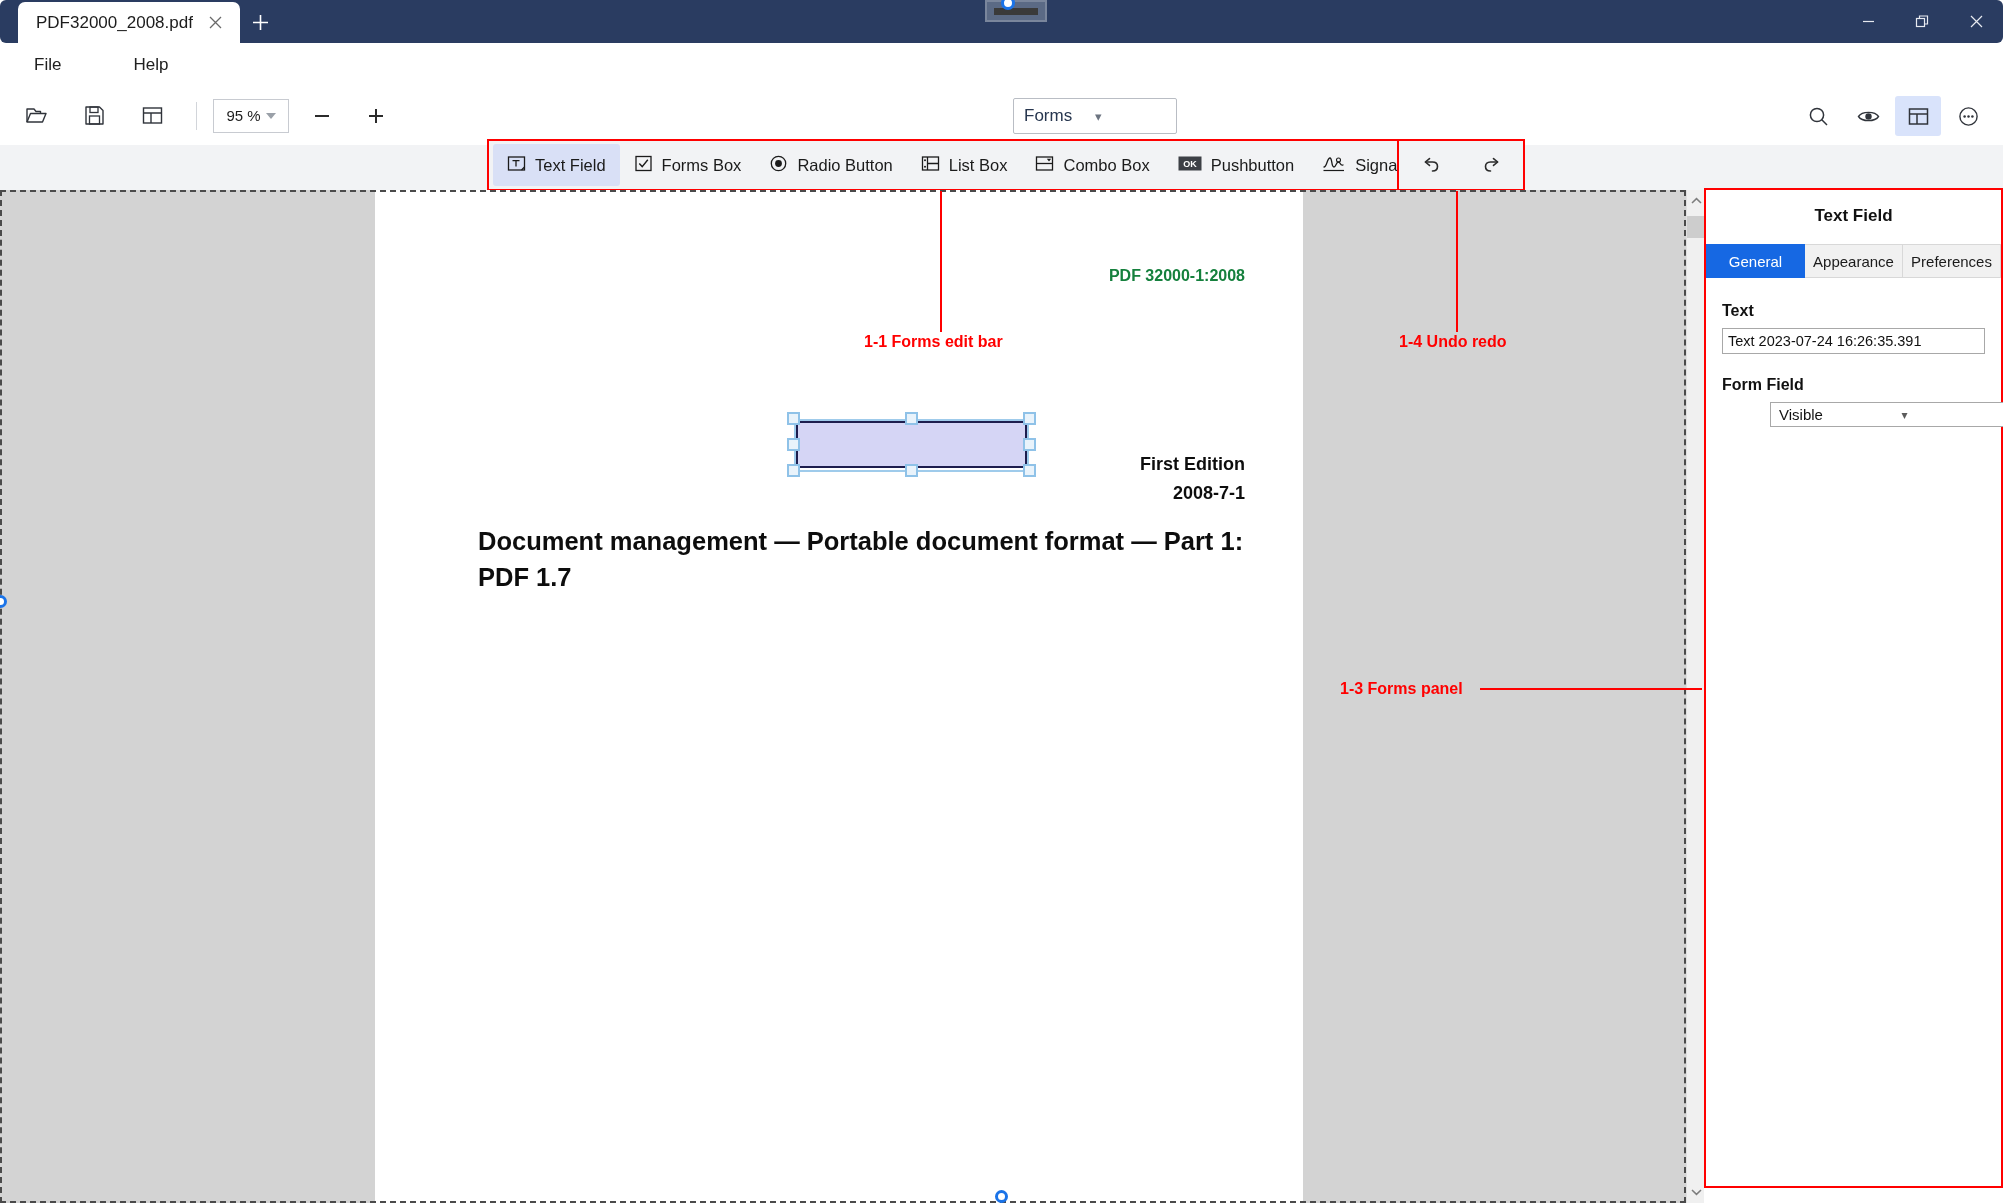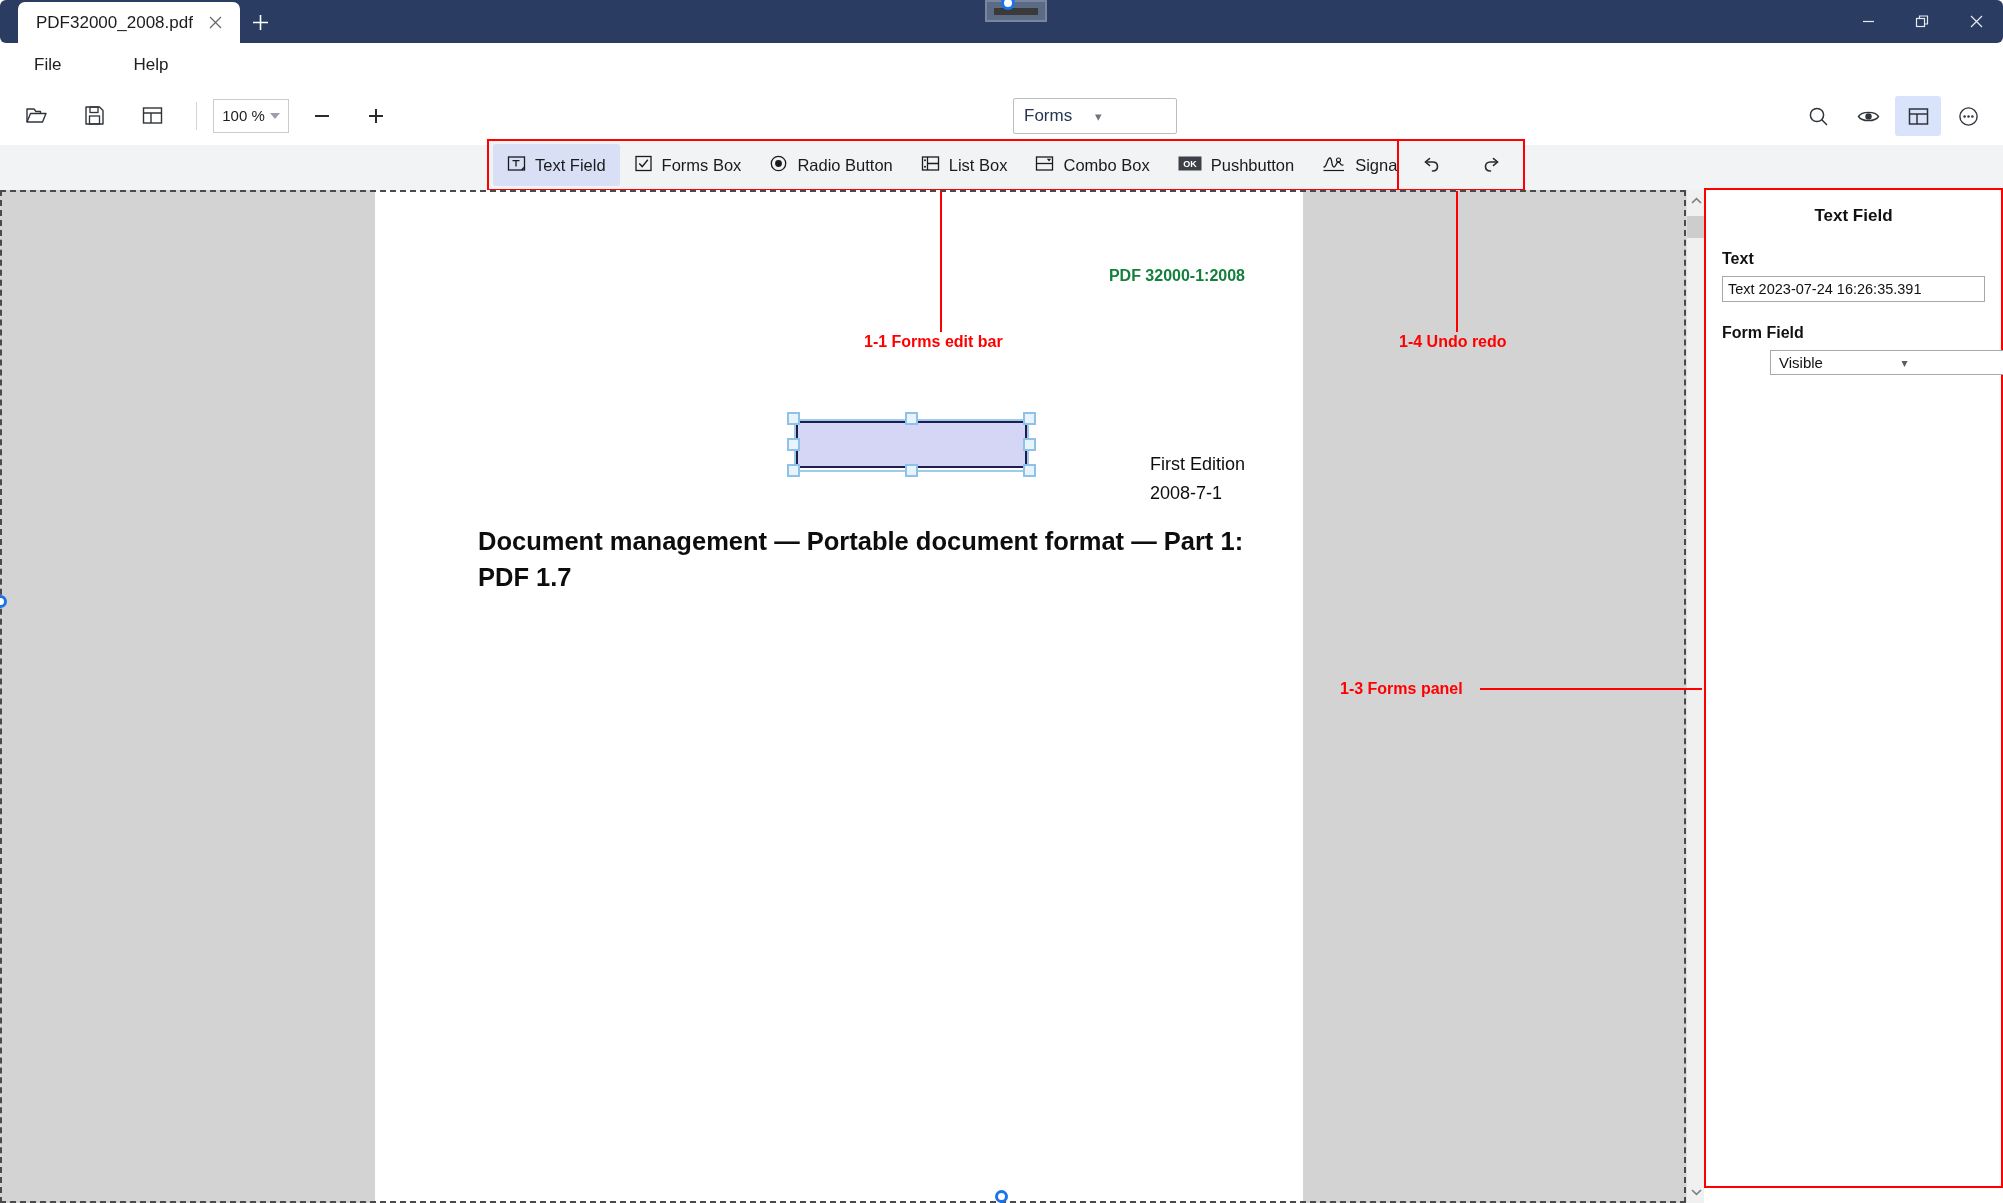--- a/index.html
+++ b/index.html
@@ -126,21 +126,21 @@
   }
   .handle-bottom {
     position: absolute; left: 995px; top: 1190px; width: 13px; height: 13px;
     border-radius: 50%; background: #ffffff; border: 3px solid #1a73e8;
   }
   .page {
     position: absolute; left: 375px; top: 0px; width: 928px; height: 1013px;
     background: #ffffff;
   }
   .pg-header { position: absolute; right: 58px; top: 77px; font-size: 16px; font-weight: bold; color: #15803d; }
-  .pg-edition { position: absolute; right: 58px; top: 260px; font-size: 18px; font-weight: normal; color: #0d0d0d; line-height: 1.62; }
+  .pg-edition { position: absolute; right: 58px; top: 260px; font-size: 18px; font-weight: bold; color: #0d0d0d; text-align: right; line-height: 1.62; }
   .pg-title {
     position: absolute; left: 103px; top: 333px; width: 775px;
     font-size: 25.5px; font-weight: bold; color: #0d0d0d; line-height: 1.42;
   }
 
   
   .widget-wrap { position: absolute; left: 412px; top: 222px; width: 249px; height: 65px; }
   .widget-box {
     position: absolute; left: 9px; top: 9px; width: 231px; height: 47px;
     background: #d5d5f5; border: 2px solid #1d1d4e;
@@ -261,21 +261,21 @@
       </svg>
     </div>
     <div class="tb-icon">
       <svg width="23" height="23" viewBox="0 0 23 23">
         <rect x="2.5" y="4" width="18" height="15" stroke="#30343b" stroke-width="1.4" fill="none"></rect>
         <path d="M2.5 9 H20.5 M10 9 V19" stroke="#30343b" stroke-width="1.4"></path>
       </svg>
     </div>
     <div class="tb-sep"></div>
     <div class="zoombox">
-      <span>100 %</span>
+      <span>95 %</span>
       <span class="caret-d"></span>
     </div>
     <div class="zbtn">
       <svg width="22" height="22" viewBox="0 0 22 22">
           <path d="M4 11 H18" stroke="#2b2b2b" stroke-width="2"></path>
         </svg>
     </div>
     <div class="zbtn">
       <svg width="22" height="22" viewBox="0 0 22 22">
           <path d="M4 11 H18 M11 4 V18" stroke="#2b2b2b" stroke-width="2"></path>
@@ -451,20 +451,25 @@
     <div class="sb-thumb"></div>
     <div class="sb-arrow down">
       <svg width="11" height="8" viewBox="0 0 11 8">
           <path d="M1 2 L5.5 6.4 L10 2" stroke="#7d7d7d" stroke-width="1.5" fill="none"></path>
         </svg>
     </div>
   </div>
 
   <div class="panel">
     <div class="panel-title">Text Field</div>
+    <div class="panel-tabs">
+      <div class="ptab active">General</div>
+      <div class="ptab">Appearance</div>
+      <div class="ptab">Preferences</div>
+    </div>
     <div class="panel-body">
       <div class="field-label">Text</div>
       <input class="text-input" type="text" value="Text 2023-07-24 16:26:35.391" style="">
       <div class="spacer-20"></div>
       <div class="field-label">Form Field</div>
       <div class="select-box">
         <span>Visible</span>
         <span class="chev">▾</span>
       </div>
     </div>

